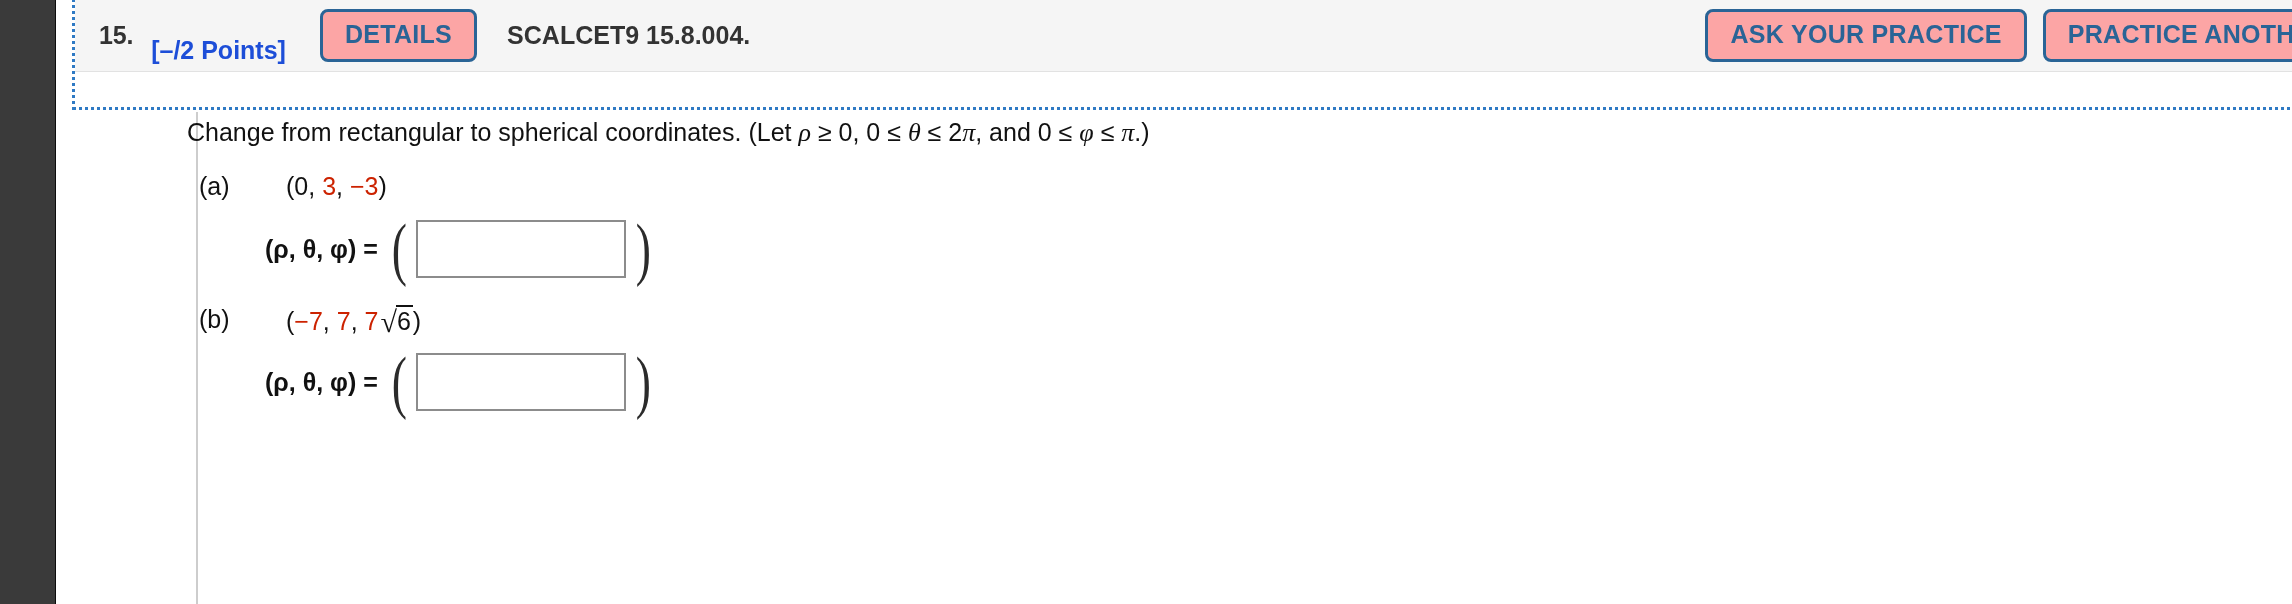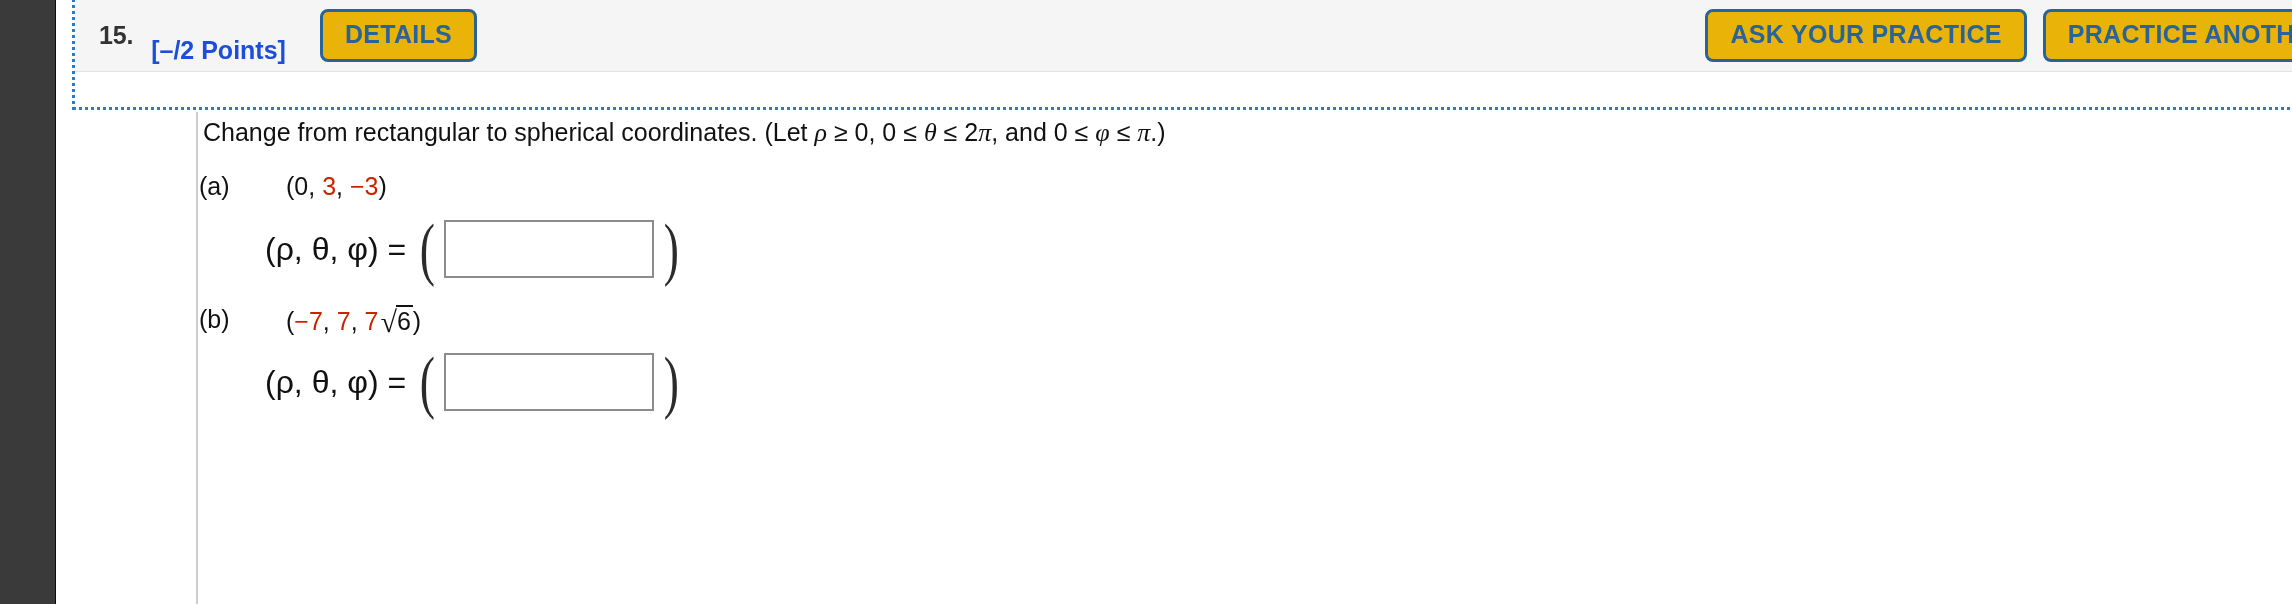--- a/index.html
+++ b/index.html
@@ -84,21 +84,21 @@
     font-size: 25px;
     font-weight: bold;
     color: #1d4ed8;
     margin-left: 18px;
     white-space: nowrap;
     margin-top: 29px;
   }
   .btn {
     border: 3px solid #2a6496;
     border-radius: 8px;
-    background: #eab308;
+    background: #fca5a5;
     color: #2a6496;
     font-size: 25px;
     font-weight: bold;
     letter-spacing: 0.3px;
     padding: 10px 22px 12px 22px;
     white-space: nowrap;
     box-sizing: border-box;
     line-height: 1;
     cursor: pointer;
     font-family: "Liberation Sans", sans-serif;
@@ -129,21 +129,21 @@
     position: absolute;
     left: 121px;
     top: 0px;
     width: 2px;
     height: 492px;
     background: #cdcdcd;
   }
 
   .qtext {
     position: absolute;
-    left: 128px;
+    left: 112px;
     top: 6px;
     font-size: 25px;
     color: #111111;
     white-space: nowrap;
     font-family: "Liberation Sans", sans-serif;
   }
   .mi { font-style: italic; font-family: "Liberation Serif", serif; font-size: 26px; }
   .mn { font-family: "Liberation Sans", sans-serif; }
 
   .part {
@@ -174,24 +174,25 @@
 
   .answer-row {
     position: absolute;
     left: 66px;
     top: 45px;
     display: flex;
     align-items: center;
     height: 64px;
   }
   .tuple-label {
-    font-size: 32px;
+    font-size: 25px;
     color: #111111;
     white-space: nowrap;
     padding-right: 10px;
+    font-weight: bold;
   }
   .paren {
     font-family: "Liberation Serif", serif;
     font-size: 70px;
     line-height: 0.82;
     color: #2b2b2b;
     font-weight: 300;
     transform: scaleX(0.65);
     display: inline-block;
     width: 22px;
@@ -237,20 +238,21 @@
   <div class="left-rail-edge"></div>
 
   <div class="page">
 
     <div class="question-focus"></div>
 
     <div class="qheader">
       <span class="q-number">15.</span>
       <span class="q-points">[–/2 Points]</span>
       <button class="btn btn-details">DETAILS</button>
+      <span class="q-source">SCALCET9 15.8.004.</span>
       <span class="header-spacer"></span>
       <button class="btn btn-ask">ASK YOUR PRACTICE</button>
       <button class="btn btn-practice">PRACTICE ANOTHER</button>
     </div>
 
     <div class="qbody">
 
       <div class="vrule"></div>
 
       <div class="qtext"><span class="mn">Change from rectangular to spherical coordinates. (Let </span><span class="mi">ρ</span><span class="mn"> ≥ 0, 0 ≤ </span><span class="mi">θ</span><span class="mn"> ≤ 2</span><span class="mi">π</span><span class="mn">, and 0 ≤ </span><span class="mi">φ</span><span class="mn"> ≤ </span><span class="mi">π</span><span class="mn">.)</span></div>

